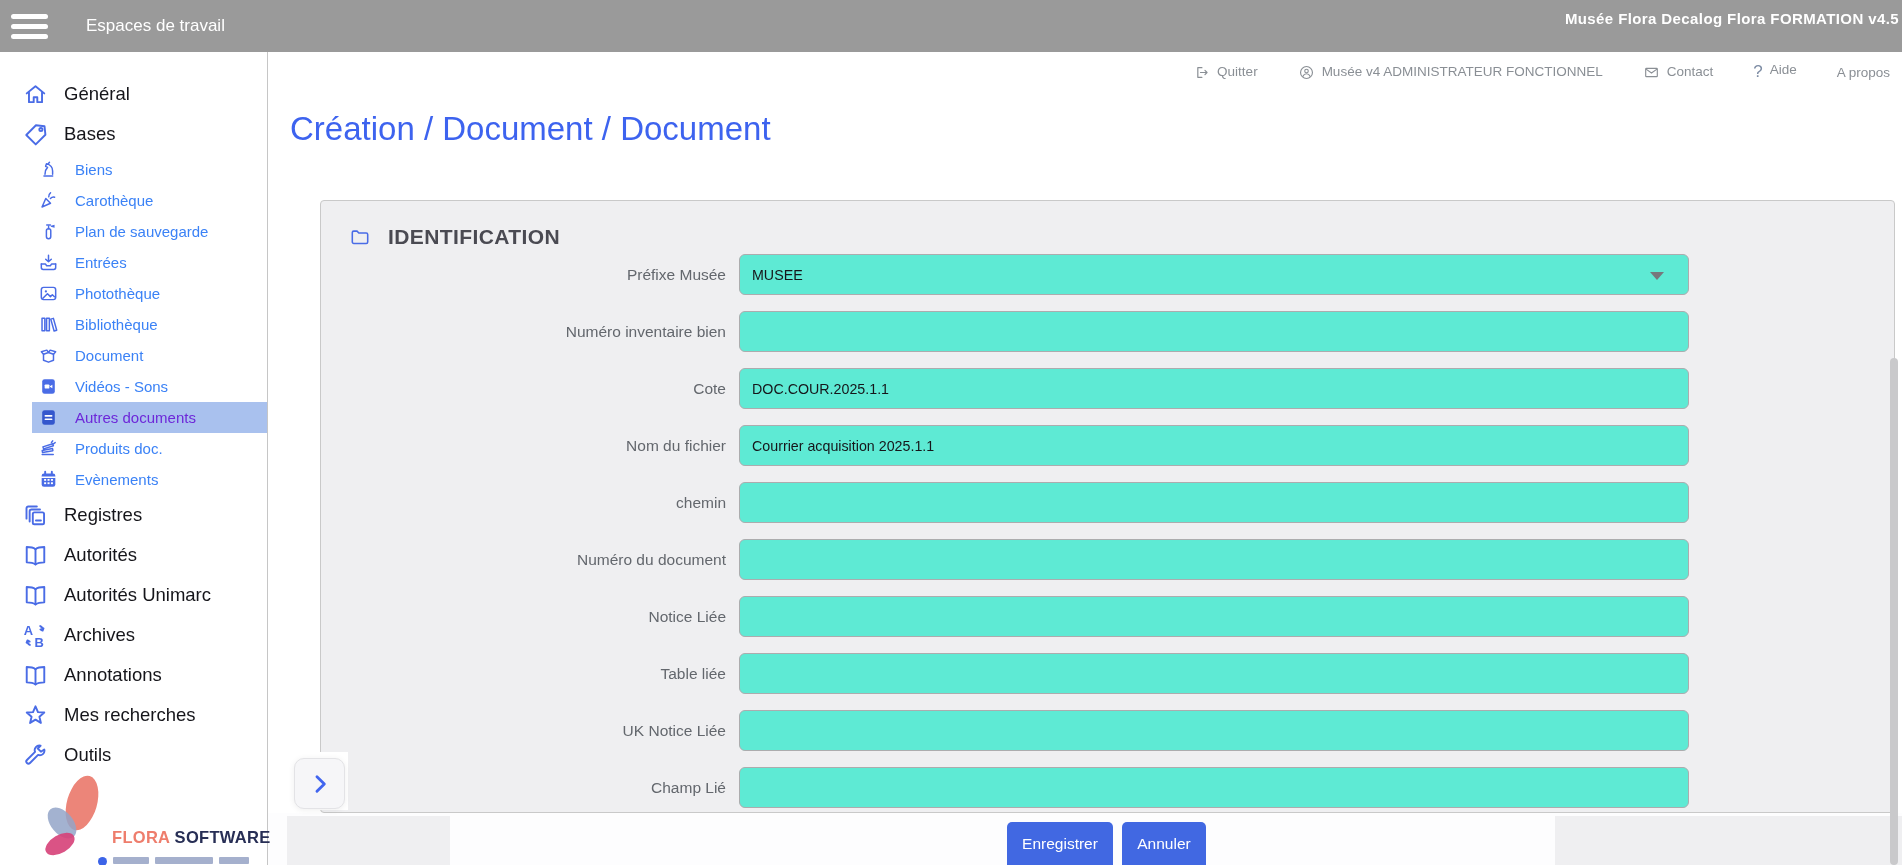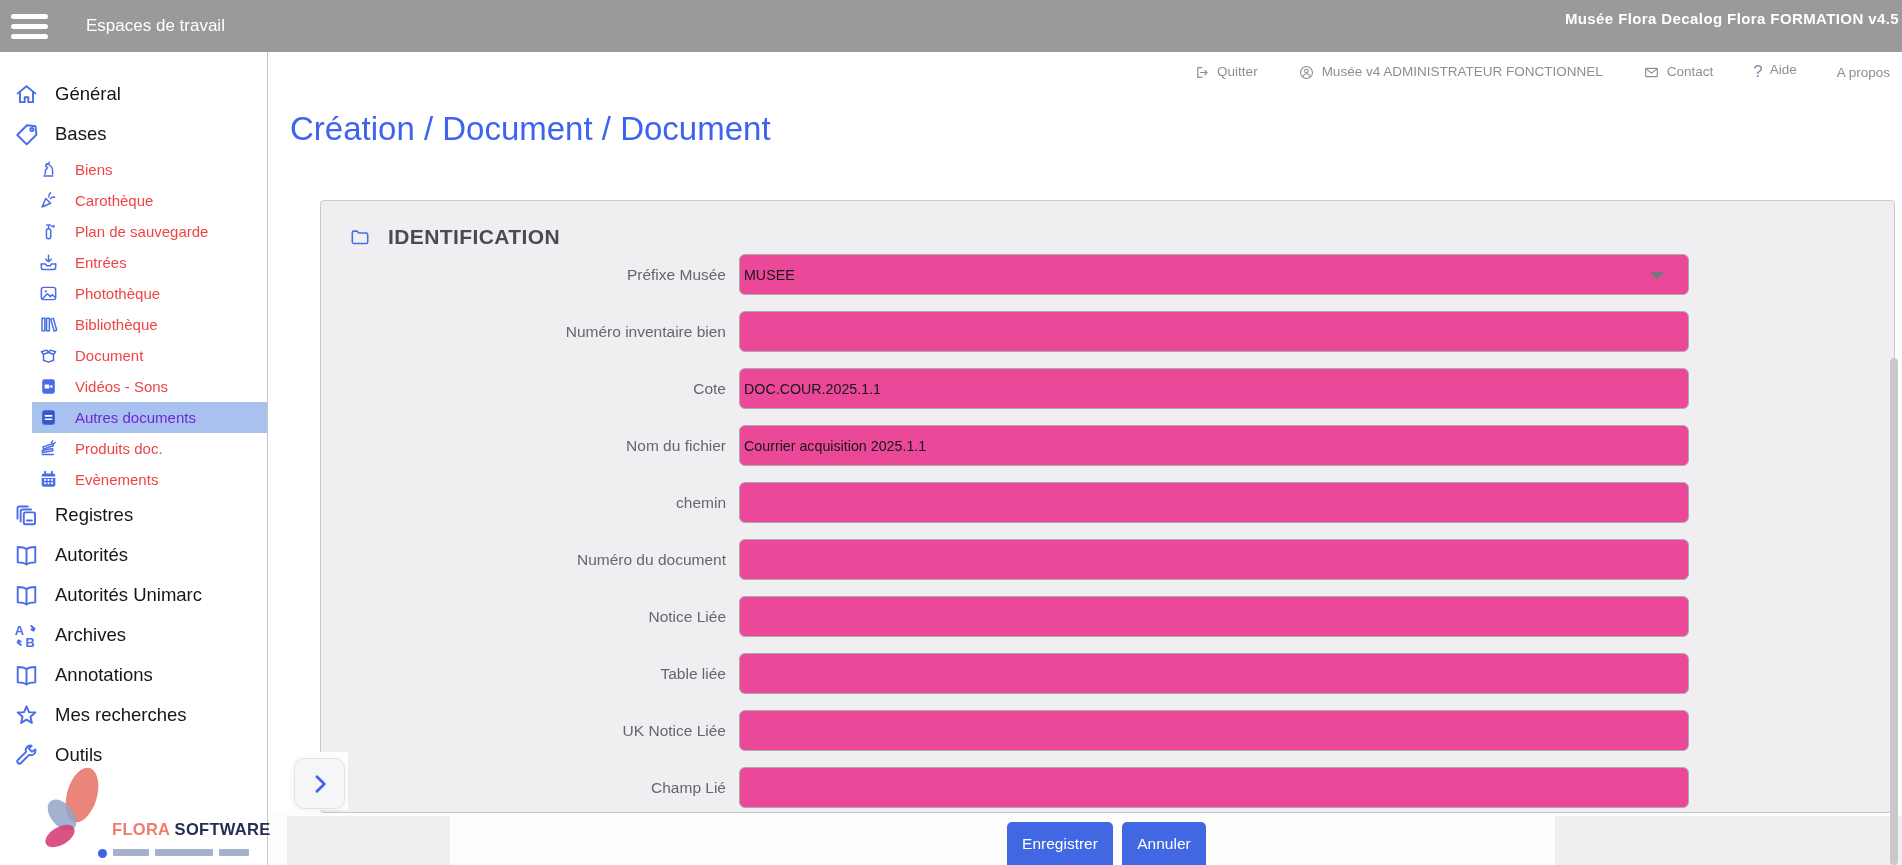--- a/index.html
+++ b/index.html
@@ -13,32 +13,32 @@
   .hamburger span{height:5px;border-radius:3px;background:#fff}
   .ws-label{color:#fff;font-size:17px;margin-left:38px;cursor:pointer}
   .app-title{position:absolute;right:3px;top:10px;color:#fff;font-size:15px;font-weight:700;
              letter-spacing:.4px;white-space:nowrap}
 
   
   .sidebar{position:absolute;top:52px;left:0;width:268px;bottom:0;background:#fff;
            border-right:1px solid #c6c6c6;z-index:10;box-sizing:border-box}
   #side-list{padding-top:22px}
   .sitem{display:flex;align-items:center;cursor:pointer}
-  .sitem.l1{height:40px;padding-left:13px;gap:15px;font-size:18.5px;color:#15151a}
+  .sitem.l1{height:40px;padding-left:22px;gap:15px;font-size:18.5px;color:#15151a}
   .sitem.l1 .sicon{width:27px;height:27px}
-  .sitem.l2{height:31px;margin-left:32px;padding-left:6px;gap:16px;font-size:15px;color:#ef4444}
+  .sitem.l2{height:31px;margin-left:32px;padding-left:6px;gap:16px;font-size:15px;color:#3b82f6}
   .sitem.l2 .sicon{width:21px;height:21px}
   .sicon{color:var(--icon-blue,#4a6ce6);flex:0 0 auto}
   .sicon svg{width:100%;height:100%;display:block}
   .sitem.sel{background:var(--selected-item-bg,#a9c1ee);color:#6d28d9;font-weight:400}
   .sitem.sel .sicon{color:#3457cd}
   .slabel{white-space:nowrap}
 
   
-  .brand{position:absolute;left:0;bottom:8px;width:268px;height:94px}
+  .brand{position:absolute;left:0;bottom:0;width:268px;height:94px}
   .petals{position:absolute;left:36px;top:0;width:78px;height:94px}
   .brandtext{position:absolute;left:112px;top:57px;font-size:16.5px;font-weight:700;letter-spacing:.3px;white-space:nowrap}
   .brand-primary{color:var(--brand-coral,#ee7d6c)}
   .brand-secondary{color:var(--brand-navy,#272e55)}
   .brandsub{position:absolute;left:98px;top:86px;height:9px;display:flex;gap:6px;align-items:flex-start}
   .brandsub .bdot{width:9px;height:9px;border-radius:50%;background:#3c64e8}
   .brandsub .bmark{height:7px;border-radius:1px;background:#8f9cc0;opacity:.8}
 
   
   .subheader{position:absolute;top:52px;left:268px;right:12px;height:40px;display:flex;align-items:center;
@@ -56,22 +56,22 @@
          border:1px solid #c9c9c9;border-radius:4px;z-index:1;box-sizing:border-box}
   .sechead{position:absolute;left:28px;top:24px;display:flex;align-items:center;gap:17px}
   .foldico{width:22px;height:22px;color:var(--icon-blue,#4a6ce6)}
   .foldico svg{width:100%;height:100%;display:block}
   .sectitle{font-size:21px;font-weight:700;color:#4a4a52;letter-spacing:.4px}
 
   #form-rows{position:absolute;left:0;top:50px;right:0;display:flex;flex-direction:column;gap:10px}
   .frow{display:flex;align-items:center;height:47px}
   .flabel{width:418px;text-align:right;padding-right:13px;box-sizing:border-box;color:#63676d;
           font-size:15.5px;flex:0 0 auto;white-space:nowrap}
-  .finput{width:950px;height:41px;background:#ec4899;border:1px solid #acacae;border-radius:6px;
-          display:flex;align-items:center;padding:0 4px;box-sizing:border-box;position:relative;cursor:text}
+  .finput{width:950px;height:41px;background:#5eead4;border:1px solid #acacae;border-radius:6px;
+          display:flex;align-items:center;padding:0 12px;box-sizing:border-box;position:relative;cursor:text}
   .fselect{cursor:pointer}
   .fval{font-size:15px;color:#16161a;transform:scaleX(.95);transform-origin:0 50%;white-space:nowrap}
   .farrow{position:absolute;right:24px;top:50%;margin-top:-3px;width:0;height:0;
           border-left:7px solid transparent;border-right:7px solid transparent;border-top:8px solid #77777c}
   .fplus{width:24px;height:24px;margin-left:18px;color:#3b63e8;cursor:pointer;flex:0 0 auto}
   .fplus svg{width:100%;height:100%;display:block}
 
   
   .bottomband{position:absolute;left:268px;top:813px;right:0;height:52px;background:#fdfdfe;z-index:2}
   .gray-l{position:absolute;left:287px;top:816px;width:163px;height:49px;background:var(--panel-gray,#efeff1);z-index:2}

